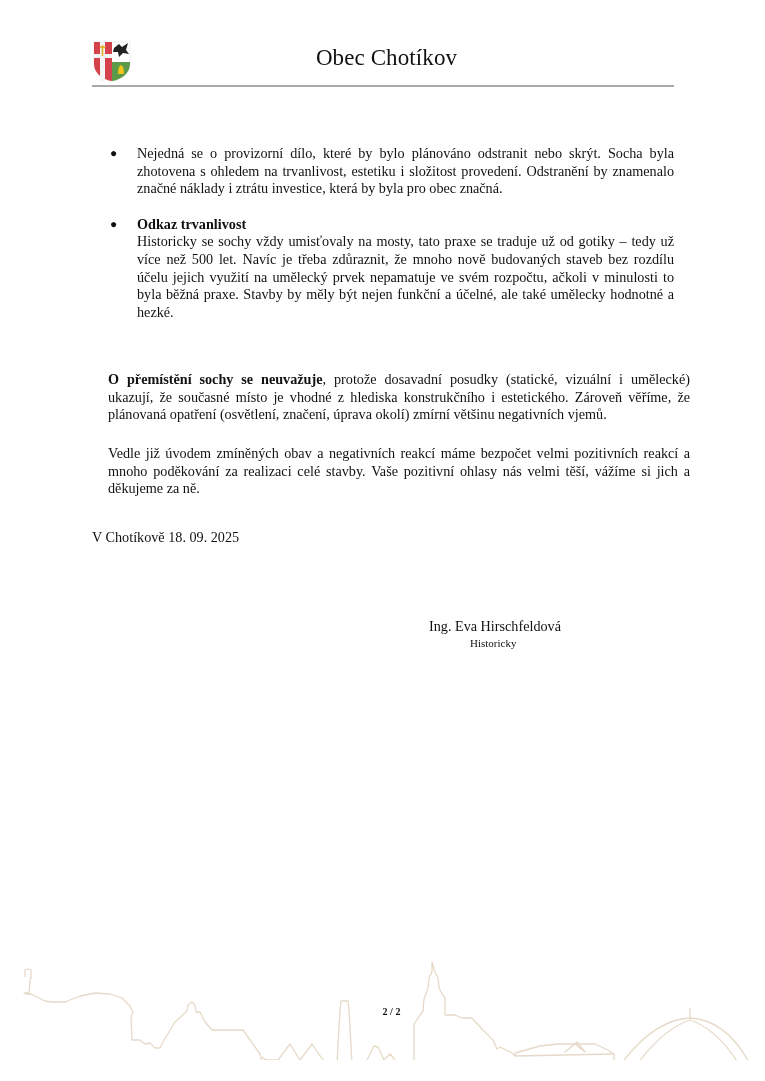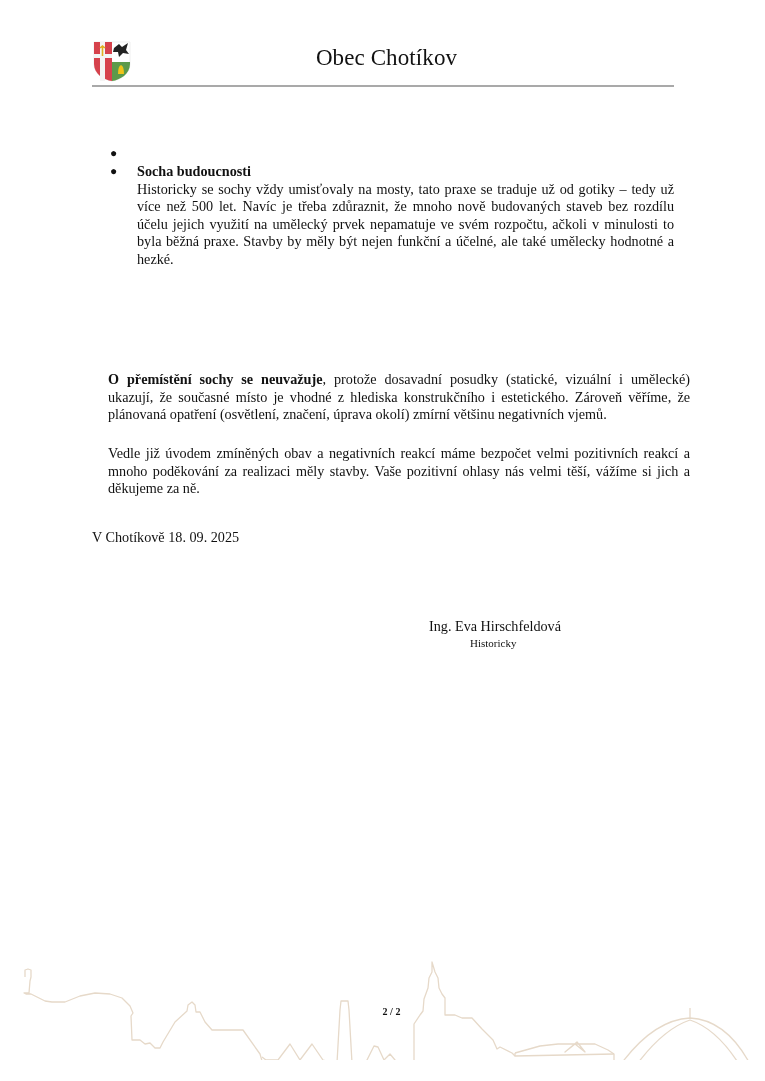--- a/index.html
+++ b/index.html
@@ -37,31 +37,32 @@
   <path d="M26 34 Q26 26 29 25 Q32 26 32 34 Z" fill="#f0c419"></path>
   <path d="M22 8 L27 4 L30 7 L36 3 L34 10 L37 14 L31 13 L27 17 L26 12 L21 12 Z" fill="#222"></path>
 </svg>
 
 <h1 class="title">Obec Chotíkov</h1>
 <div class="rule"></div>
 
 <ul class="bullets text">
   <li>
     <span class="dot">●</span>
+    <span>Nejedná se o provizorní dílo, které by bylo plánováno odstranit nebo skrýt. Socha byla zhotovena s ohledem na trvanlivost, estetiku i složitost provedení. Odstranění by znamenalo značné náklady i ztrátu investice, která by byla pro obec značná.</span>
   </li>
   <li>
     <span class="dot">●</span>
-    <span class="head">Socha budoucnosti</span>
+    <span class="head">Odkaz trvanlivost</span>
     <span>Historicky se sochy vždy umisťovaly na mosty, tato praxe se traduje už od gotiky – tedy už více než 500 let. Navíc je třeba zdůraznit, že mnoho nově budovaných staveb bez rozdílu účelu jejich využití na umělecký prvek nepamatuje ve svém rozpočtu, ačkoli v minulosti to byla běžná praxe. Stavby by měly být nejen funkční a účelné, ale také umělecky hodnotné a hezké.</span>
   </li>
 </ul>
 
 <p class="para p1 text"><b>O přemístění sochy se neuvažuje</b><span>, protože dosavadní posudky (statické, vizuální i umělecké) ukazují, že současné místo je vhodné z hlediska konstrukčního i estetického. Zároveň věříme, že plánovaná opatření (osvětlení, značení, úprava okolí) zmírní většinu negativních vjemů.</span></p>
 
-<p class="para p2 text">Vedle již úvodem zmíněných obav a negativních reakcí máme bezpočet velmi pozitivních reakcí a mnoho poděkování za realizaci měly stavby. Vaše pozitivní ohlasy nás velmi těší, vážíme si jich a děkujeme za ně.</p>
+<p class="para p2 text">Vedle již úvodem zmíněných obav a negativních reakcí máme bezpočet velmi pozitivních reakcí a mnoho poděkování za realizaci celé stavby. Vaše pozitivní ohlasy nás velmi těší, vážíme si jich a děkujeme za ně.</p>
 
 <p class="place">V Chotíkově 18. 09. 2025</p>
 
 <p class="sig-name">Ing. Eva Hirschfeldová</p>
 <p class="sig-role">Historicky</p>
 
 <svg class="skyline" viewBox="0 0 765 110" fill="none" stroke="#e6d9c9" stroke-width="1.3" stroke-linejoin="round">
   <path d="M25 27 L25 20 L28 19 L31 20 L31 27 L30 31 L29 43 L24 43 L26 44 L31 44 L45 51 L52 52 L65 52 L80 46 L95 43 L110 44 L122 48 L130 56 L133 63 L131 66 L132 90 L140 90 L145 94 L150 93 L155 98 L160 98 L163 92 L175 72 L187 61 L188 55 L192 52 L195 55 L196 62 L200 62 L205 72 L212 80 L243 80 L260 104 L262 111 M262 111"></path>
   <path d="M262 107 L266 110 L278 110 L290 94 L300 110 L312 94 L323 110 L333 113 L337 113 L340 60 L341 51 L348 51 L349 60 L352 113 L356 112 L360 116 L365 114 L374 96 L378 97 L384 110 L390 104 L395 110 L400 114 L410 114 L414 112 L414 74 L420 65 L423 61 L424 49 L428 38 L429 28 L432 22 L432 12 L435 22 L438 28 L439 38 L442 44 L445 48 L445 65 L455 65 L462 68 L472 68 L482 79 L493 90 L497 99 L500 97 L512 103 L515 106"></path>
   <path d="M515 103 L540 96 L558 94 L575 94 L565 102 L577 92 L585 102 L575 94 L595 94 L608 100 L614 104 L614 123"></path>

